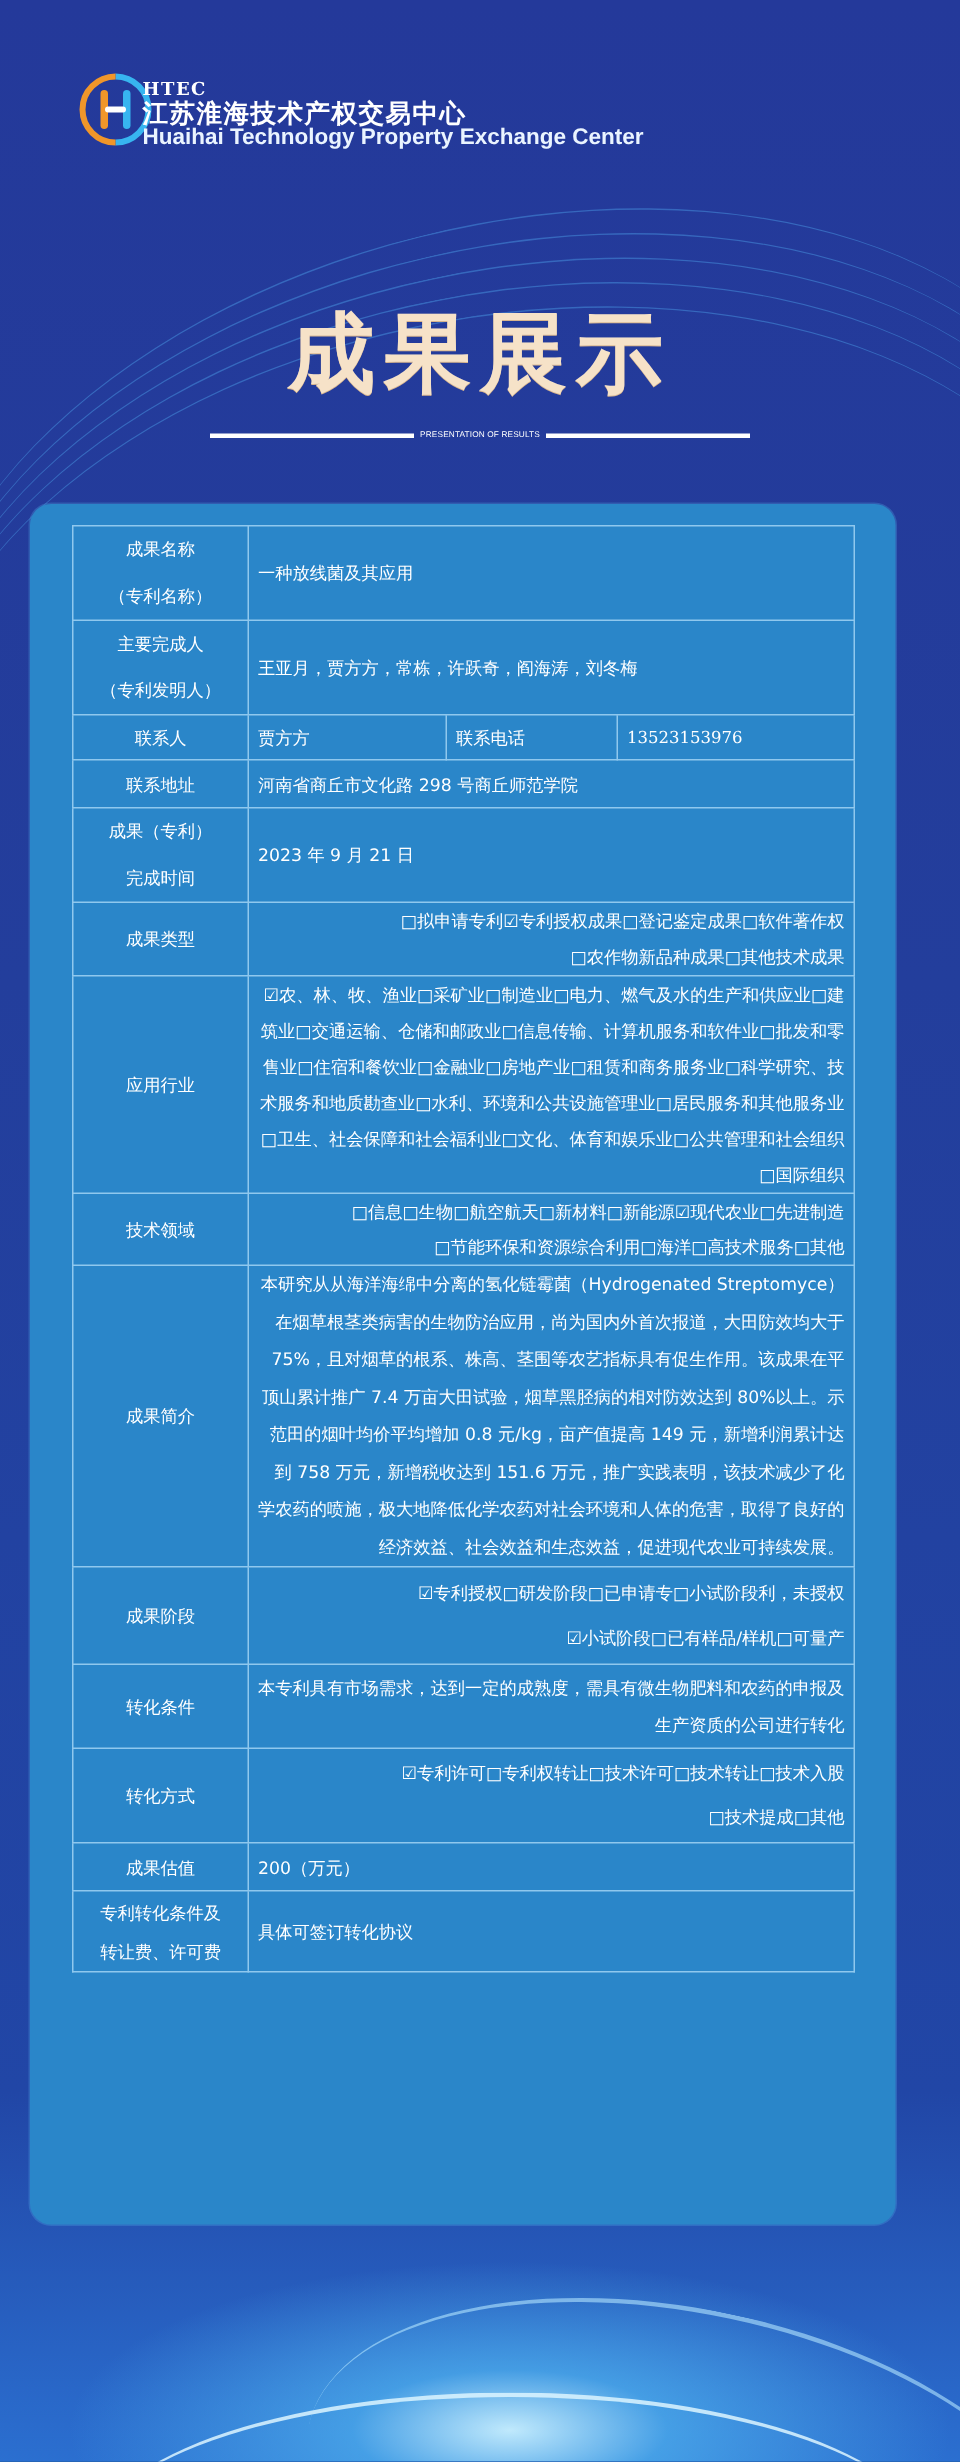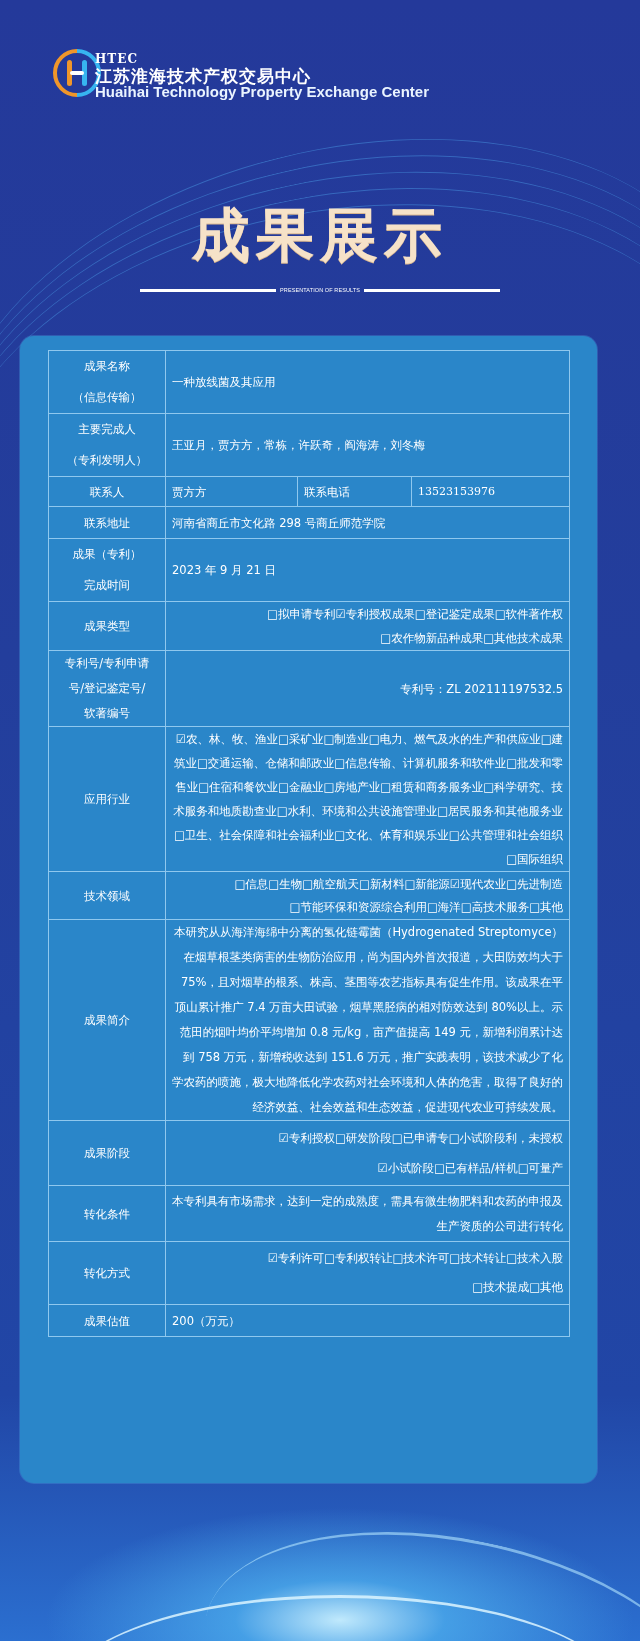--- a/index.html
+++ b/index.html
@@ -103,21 +103,21 @@
   <colgroup>
     <col style="width:117px">
       <col style="width:132px">
       <col style="width:114px">
       <col style="width:158px">
   </colgroup>
   <tbody>
       <tr style="height:61px">
     <td class="lbl two">
       <div>成果名称</div>
-      <div>（信息传输）</div>
+      <div>（专利名称）</div>
     </td>
     <td class="ctr" colspan="3">一种放线菌及其应用</td>
   </tr>
   <tr style="height:61px">
     <td class="lbl two">
       <div>主要完成人</div>
       <div>（专利发明人）</div>
     </td>
     <td class="ctr" colspan="3">王亚月，贾方方，常栋，许跃奇，阎海涛，刘冬梅</td>
   </tr>
@@ -137,28 +137,20 @@
       <div>完成时间</div>
     </td>
     <td class="ctr" colspan="3">2023 年 9 月 21 日</td>
   </tr>
   <tr style="height:49px">
     <td class="lbl">成果类型</td>
     <td class="left" colspan="3" style="line-height:24px;">
       <div>□拟申请专利☑专利授权成果□登记鉴定成果□软件著作权</div>
       <div>□农作物新品种成果□其他技术成果</div>
     </td>
-  </tr>
-  <tr style="height:75px">
-    <td class="lbl" style="line-height:25px;">
-      <div>专利号/专利申请</div>
-      <div>号/登记鉴定号/</div>
-      <div>软著编号</div>
-    </td>
-    <td class="left" colspan="3">专利号：ZL 202111197532.5</td>
   </tr>
   <tr style="height:145px">
     <td class="lbl">应用行业</td>
     <td class="left ind" colspan="3">☑农、林、牧、渔业□采矿业□制造业□电力、燃气及水的生产和供应业□建筑业□交通运输、仓储和邮政业□信息传输、计算机服务和软件业□批发和零售业□住宿和餐饮业□金融业□房地产业□租赁和商务服务业□科学研究、技术服务和地质勘查业□水利、环境和公共设施管理业□居民服务和其他服务业□卫生、社会保障和社会福利业□文化、体育和娱乐业□公共管理和社会组织□国际组织</td>
   </tr>
   <tr style="height:48px">
     <td class="lbl">技术领域</td>
     <td class="left" colspan="3" style="line-height:23px;">
       <div>□信息□生物□航空航天□新材料□新能源☑现代农业□先进制造</div>
       <div>□节能环保和资源综合利用□海洋□高技术服务□其他</div>
@@ -183,14 +175,21 @@
     <td class="lbl">转化方式</td>
     <td class="left" colspan="3" style="line-height:29px;">
       <div>☑专利许可□专利权转让□技术许可□技术转让□技术入股</div>
       <div>□技术提成□其他</div>
     </td>
   </tr>
   <tr style="height:32px">
     <td class="lbl">成果估值</td>
     <td class="ctr" colspan="3">200（万元）</td>
   </tr>
+  <tr style="height:54px">
+    <td class="lbl" style="line-height:26px;">
+      <div>专利转化条件及</div>
+      <div>转让费、许可费</div>
+    </td>
+    <td class="ctr" colspan="3">具体可签订转化协议</td>
+  </tr>
 </tbody>
   </table>
 
 </body></html>

